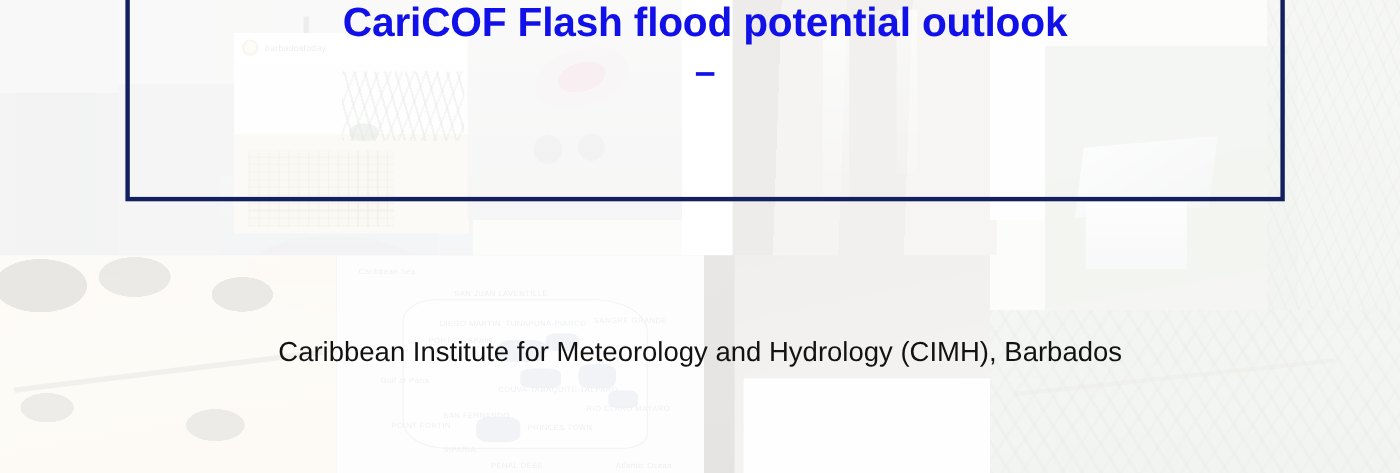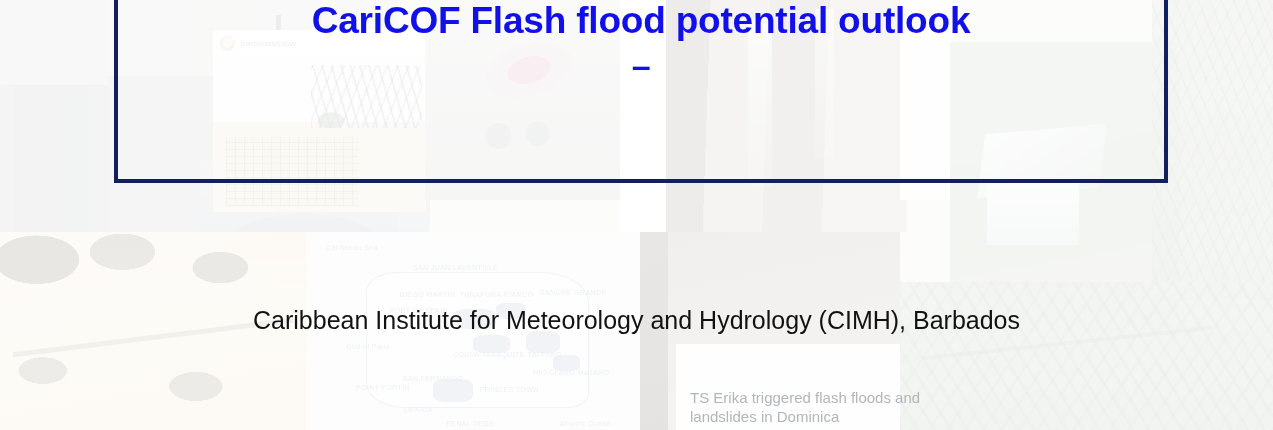--- a/index.html
+++ b/index.html
@@ -348,15 +348,14 @@
 
   <div class="title-box"></div>
 
   <div class="title-wrap">
     <div class="ttl">CariCOF Flash flood potential outlook</div>
     <div class="ttl dash">–</div>
   </div>
 
   <div class="affil">Caribbean Institute for Meteorology and Hydrology (CIMH), Barbados</div>
 
-  <div class="caption">TS Erika triggered flash floods and landslides in Dominica</div>
 
 </div>
 
 </body></html>

